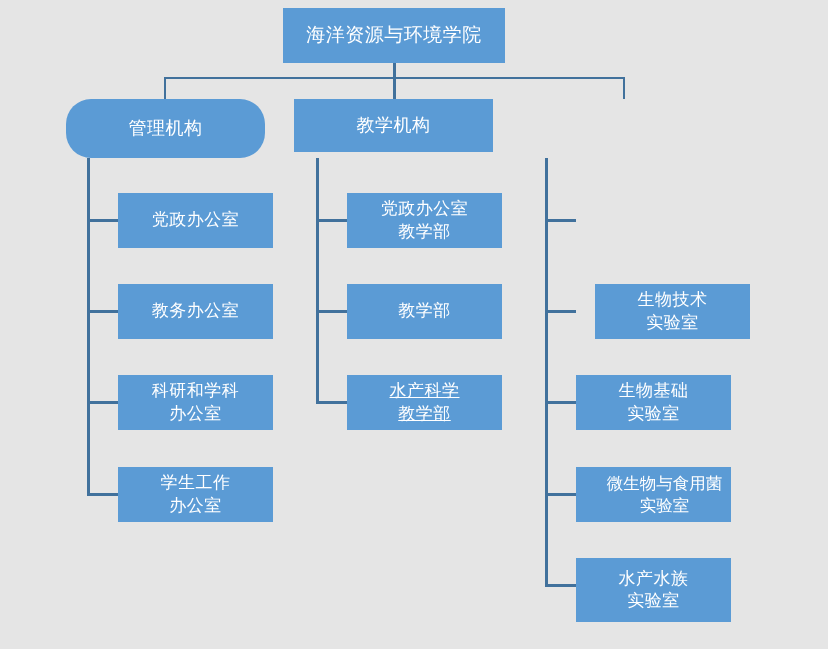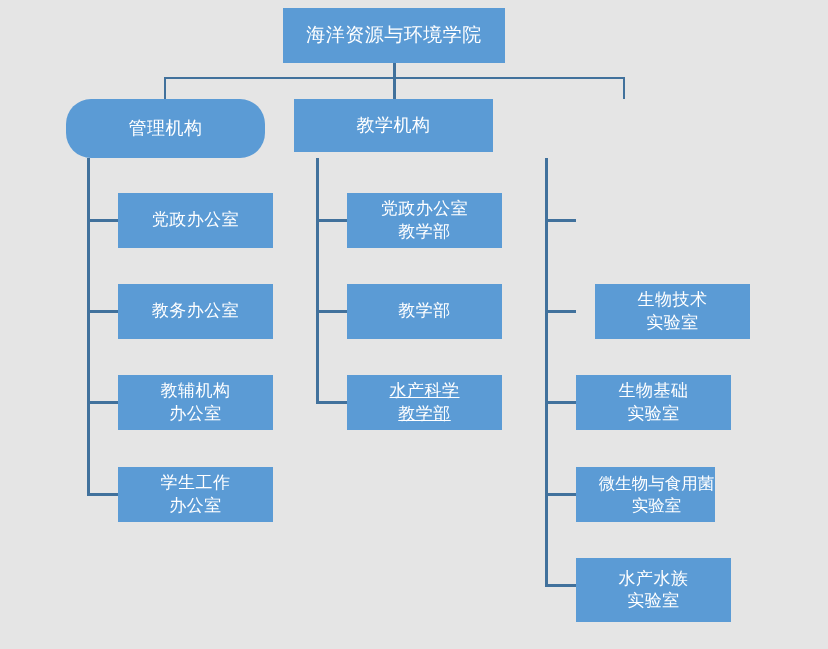--- a/index.html
+++ b/index.html
@@ -97,21 +97,21 @@
 
   <div class="node node-leaf" style="left:118px; top:284px; width:155px; height:55px;">
     <span class="line">教务办公室</span>
   </div>
 
   <div class="node node-leaf" style="left:118px; top:193px; width:155px; height:55px;">
     <span class="line">党政办公室</span>
   </div>
 
   <div class="node node-leaf" style="left:118px; top:375px; width:155px; height:55px;">
-    <span class="line">教辅机构</span>
+    <span class="line">科研和学科</span>
     <span class="line">办公室</span>
   </div>
 
   <div class="node node-leaf" style="left:118px; top:467px; width:155px; height:55px;">
     <span class="line">学生工作</span>
     <span class="line">办公室</span>
   </div>
 
   <div class="node node-branch" style="left:294px; top:99px; width:199px; height:53px;">
     <span class="line">教学机构</span>
@@ -150,21 +150,21 @@
   <div class="node node-leaf" style="left:576px; top:284px; width:155px; height:55px;margin-left:19px;">
     <span class="line">生物技术</span>
     <span class="line">实验室</span>
   </div>
 
   <div class="node node-leaf" style="left:576px; top:375px; width:155px; height:55px;">
     <span class="line">生物基础</span>
     <span class="line">实验室</span>
   </div>
 
-  <div class="node node-leaf tight" style="left:576px; top:467px; width:139px; height:55px;padding-left:22px;">
+  <div class="node node-leaf tight" style="left:576px; top:467px; width:155px; height:55px;padding-left:22px;">
     <span class="line">微生物与食用菌</span>
     <span class="line">实验室</span>
   </div>
 
   <div class="node node-leaf" style="left:576px; top:558px; width:155px; height:64px;">
     <span class="line">水产水族</span>
     <span class="line">实验室</span>
   </div>
 
 </div>

